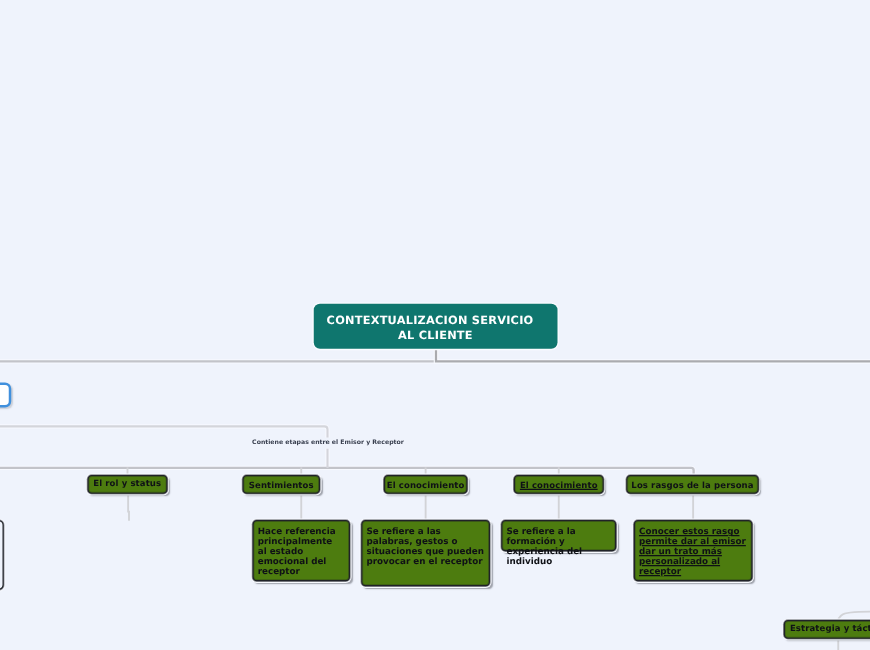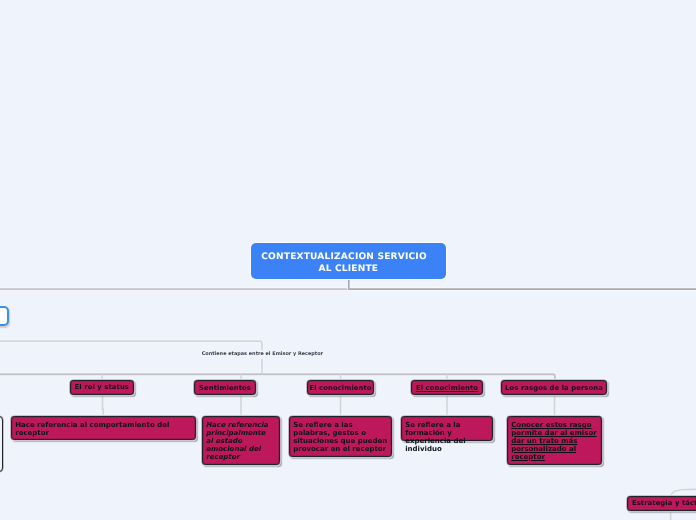--- a/index.html
+++ b/index.html
@@ -7,29 +7,29 @@
   body{width:696px;height:520px;overflow:hidden;background:#eff3fc;
        font-family:"DejaVu Sans",sans-serif;
        -webkit-font-smoothing:antialiased;text-rendering:geometricPrecision;}
 
   .canvas{position:relative;width:696px;height:520px;overflow:hidden;}
 
   svg.links{position:absolute;left:0;top:0;width:696px;height:520px;}
 
   
   .root-node{position:absolute;left:250.8px;top:242.6px;width:195.1px;height:36.4px;
-    background:#3b82f6;border-radius:5px;color:#fff;font-weight:bold;font-size:9.05px;
+    background:#0f766e;border-radius:5px;color:#fff;font-weight:bold;font-size:9.05px;
     display:flex;flex-direction:column;align-items:center;justify-content:center;
     text-align:center;line-height:11.8px;padding-top:5.5px;letter-spacing:0.2px;
     box-sizing:border-box;filter:blur(0px);box-shadow:0 0 0 1.1px #fafcff;}
   .root-node>div{filter:blur(0px);}
   .root-line-1{margin-right:8.6px;}
 
   
-  .node{position:absolute;border:1.5px solid #202228;border-radius:3.4px;background:#be185d;
+  .node{position:absolute;border:1.5px solid #202228;border-radius:3.4px;background:#4d7c0f;
     box-shadow:0 0 0 0.62px rgba(25,27,33,.46), 0 0 0 1.3px #f8faff,
                inset 0 0 0 0.55px rgba(25,27,33,.32), 1.7px 1.7px 1.1px rgba(70,72,82,.48);
     font-weight:bold;color:#0f1116;filter:blur(0px);box-sizing:border-box;}
   .pill{display:flex;align-items:center;justify-content:center;font-size:6.8px;letter-spacing:.1px;}
   .detail{font-size:7px;line-height:7.9px;padding:5px 3.5px 3px 3.2px;}
 
   
   .edge-label{position:absolute;font-size:4.95px;color:#3a4050;white-space:nowrap;
     font-weight:bold;background:#eff3fc;padding:1.6px 2px 1.8px 2px;line-height:5.2px;
     filter:blur(0px);}
@@ -90,21 +90,20 @@
   </div>
 
   <div class="edge-label" style="left:199.7px;top:350.4px;">Contiene etapas entre el Emisor y Receptor</div>
 
   <div class="node pill" style="left:69.6px;top:379.6px;width:64.4px;height:15.4px;">El rol y status</div>
   <div class="node pill" style="left:194px;top:380px;width:62px;height:15px;">Sentimientos</div>
   <div class="node pill" style="left:307px;top:380px;width:67px;height:15px;">El conocimiento</div>
   <div class="node pill" style="left:411px;top:380px;width:72px;height:15px;text-decoration:underline;">El conocimiento</div>
   <div class="node pill" style="left:501px;top:380px;width:106px;height:15px;">Los rasgos de la persona</div>
 
-  <div class="node detail" style="left:11px;top:416px;width:185px;height:24px;">Hace referencia al comportamiento del receptor</div>
-  <div class="node detail" style="left:202px;top:416px;width:78px;height:49px;padding-right:8px;font-style:italic;">Hace referencia principalmente al estado emocional del receptor</div>
-  <div class="node detail" style="left:289px;top:416px;width:103px;height:41px;">Se refiere a las palabras, gestos o situaciones que pueden provocar en el receptor</div>
+  <div class="node detail" style="left:202px;top:416px;width:78px;height:49px;padding-right:8px;">Hace referencia principalmente al estado emocional del receptor</div>
+  <div class="node detail" style="left:289px;top:416px;width:103px;height:53px;">Se refiere a las palabras, gestos o situaciones que pueden provocar en el receptor</div>
   <div class="node detail" style="left:401px;top:416px;width:92px;height:25px;">Se refiere a la formación y experiencia del individuo</div>
   <div class="node detail" style="left:507px;top:416px;width:95px;height:49px;text-decoration:underline;">Conocer estos rasgo permite dar al emisor dar un trato más personalizado al receptor</div>
 
   <div class="node pill" style="left:627.3px;top:495.5px;width:86px;height:15.4px;">Estrategia y táctica</div>
 
 </div>
 
 </body></html>

